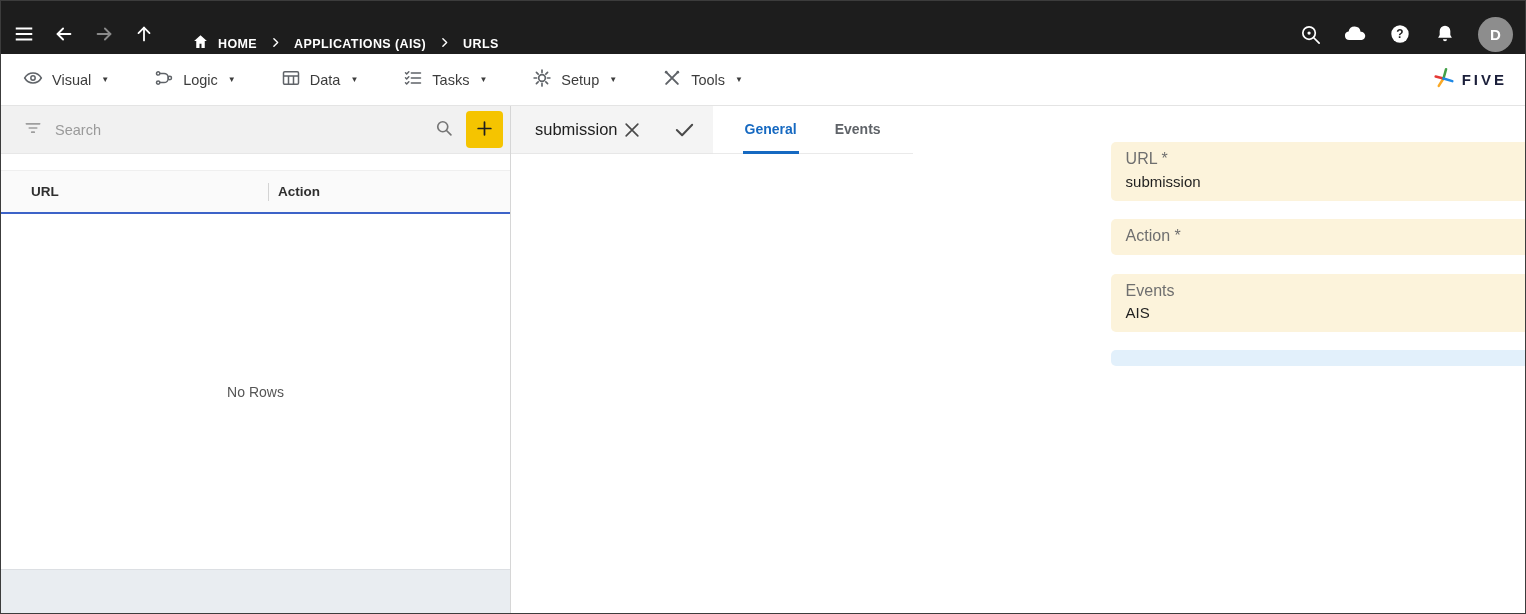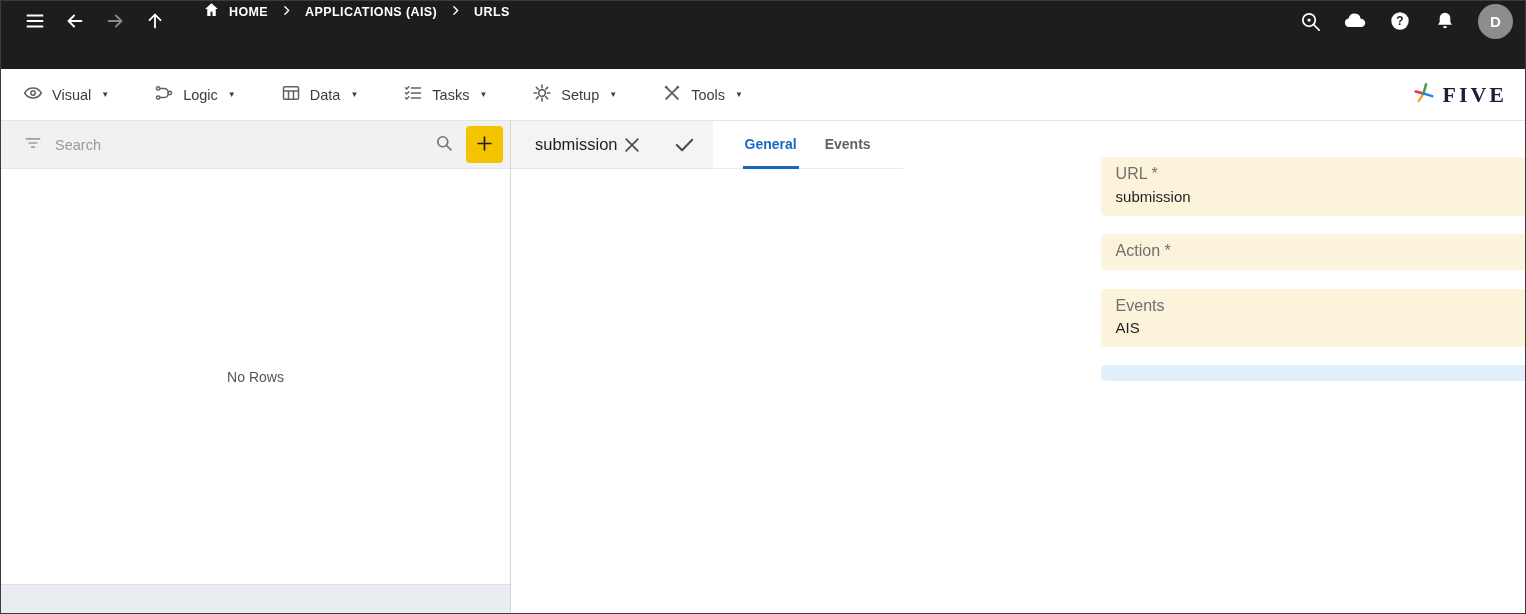--- a/index.html
+++ b/index.html
@@ -7,25 +7,25 @@
   body {
     font-family: "Liberation Sans", sans-serif;
     background: #ffffff;
     border: 1px solid #3c3c3c;
     overflow: hidden;
     position: relative;
   }
 
   
   .topbar {
-    height: 68px;
+    height: 53px;
     background: #1d1d1d;
     display: flex;
-    align-items: flex-start;
-    padding: 0 12px 0 14px;
+    align-items: flex-end;
+    padding: 0 12px 0 3px;
     color: #fff;
   }
   .icon-btn {
     width: 40px; height: 40px;
     display: flex; align-items: center; justify-content: center;
     cursor: pointer; border-radius: 50%;
     flex: 0 0 auto;
   }
   .crumb-wrap {
     display: flex; align-items: center;
@@ -55,21 +55,21 @@
   }
   .menu-item {
     display: flex; align-items: center; gap: 9px;
     color: #3c3c3c; font-size: 14.5px; cursor: pointer; white-space: nowrap;
   }
   .menu-caret { font-size: 8px; color: #3c3c3c; margin-left: 1px; }
   .brand {
     margin-left: auto; display: flex; align-items: center; gap: 5px; cursor: pointer;
   }
   .brand-text {
-    font-size: 22px; font-weight: 700; letter-spacing: 3px; color: #1b1f3a; font-family: Liberation Serif, serif;
+    font-size: 15px; font-weight: 700; letter-spacing: 3px; color: #1b1f3a;
   }
 
   
   .main { display: flex; height: 517px; }
 
   
   .left-panel {
     width: 510px; flex: 0 0 510px;
     border-right: 1px solid #d6d6d6;
     display: flex; flex-direction: column; background: #fff;
@@ -135,21 +135,21 @@
     margin-left: auto; display: flex; align-items: center; gap: 25px;
   }
   .hdr-icon-btn {
     width: 28px; height: 28px;
     display: flex; align-items: center; justify-content: center;
     cursor: pointer;
   }
   .tabs {
     height: 48px; flex: 0 0 48px;
     display: flex; align-items: stretch;
-    padding: 0 30px; gap: 24px;
+    padding: 0 30px; gap: 34px;
     border-bottom: 1px solid #eaeaea;
     justify-content: space-between;
   }
   .tab {
     display: flex; align-items: center;
     font-size: 14px; font-weight: 700; color: #5f6368;
     cursor: pointer; border-bottom: 3px solid transparent;
     padding: 0 2px; margin-bottom: -1px;
   }
   .tab.active { color: #1669c1; border-bottom-color: #1669c1; }
@@ -371,20 +371,25 @@
       </span>
       <button class="add-btn">
         <span>
           <svg width="19" height="19" viewBox="0 0 24 24" fill="none" stroke="#1f1f1f" stroke-width="2.2" stroke-linecap="round">
               <path d="M12 4v16M4 12h16"></path>
             </svg>
         </span>
       </button>
     </div>
 
+    <div class="table-header">
+      <div class="th-url">URL</div>
+      <div class="th-divider"></div>
+      <div class="th-action">Action</div>
+    </div>
 
     <div class="table-body">
       <span>No Rows</span>
     </div>
 
     <div class="left-footer"></div>
   </div>
 
   <div class="right-panel">
     <div class="form-header">

